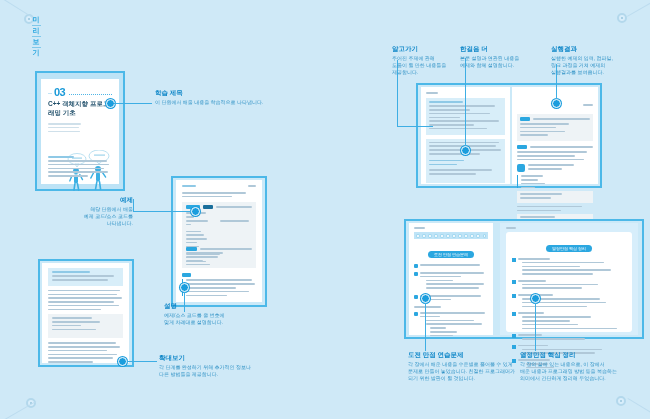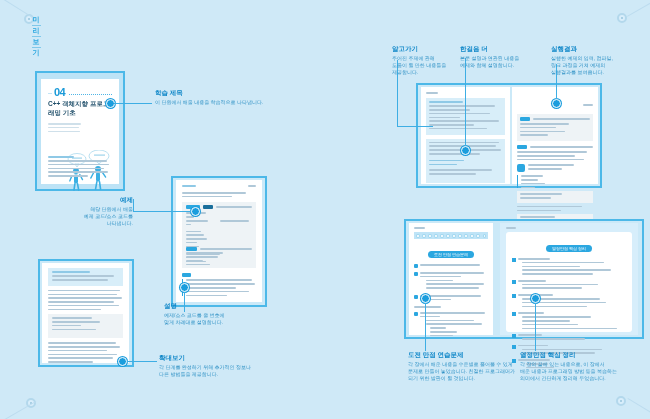--- a/index.html
+++ b/index.html
@@ -98,21 +98,21 @@
   <span class="sep"></span>
   <span class="ch">보</span>
   <span class="sep"></span>
   <span class="ch">기</span>
 </div>
 
 <div class="frame" style="left:35px;top:71px;width:90px;height:120px;"></div>
 <div class="pagecard" style="left:41px;top:79px;width:78px;height:105px;padding:7px 7px;">
   <div style="display:flex;align-items:flex-end;">
     <span style="color:#1a9ad8;font-size:4px;margin-right:2px;margin-bottom:3px;">—</span>
-    <span class="cover-num">04</span>
+    <span class="cover-num">03</span>
     <span class="cover-dots"></span>
   </div>
   <div class="cover-title">C++ 객체지향 프로그래밍 기초</div>
   <div style="margin-top:5px;">
     <div class="ln" style="width:52%"></div>
     <div class="ln" style="width:48%"></div>
     <div class="ln" style="width:50%"></div>
   </div>
 
   <svg width="64" height="42" viewBox="0 0 64 42" style="margin-top:18px;margin-left:8px;display:block;">

